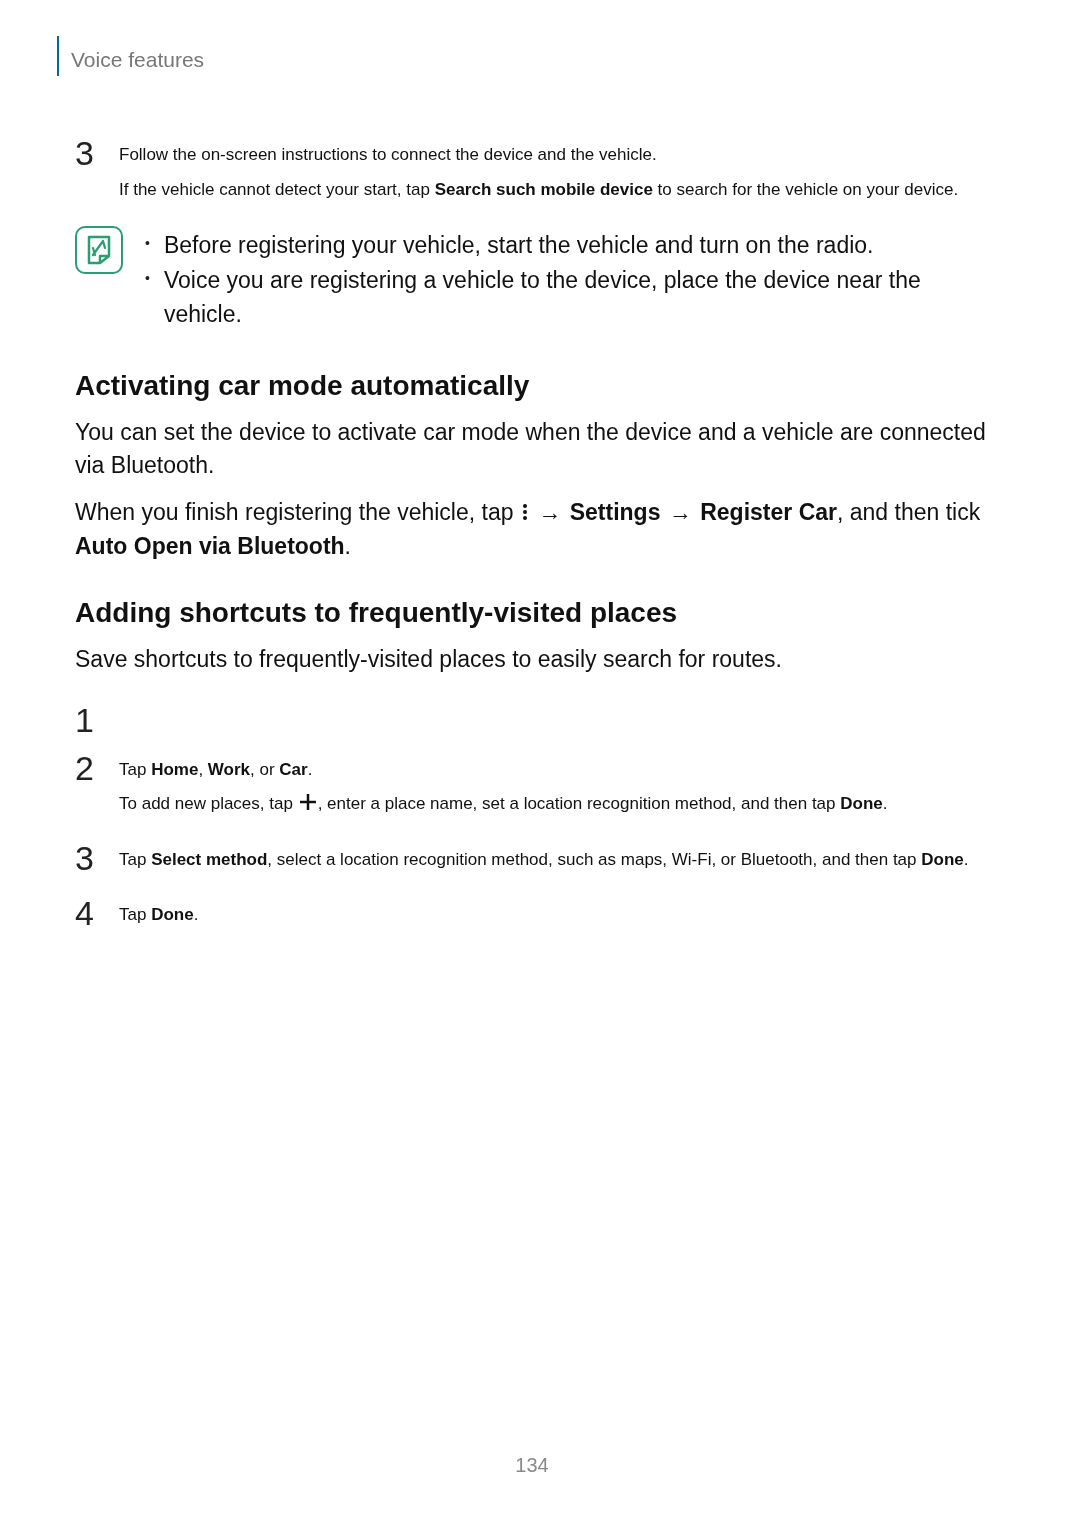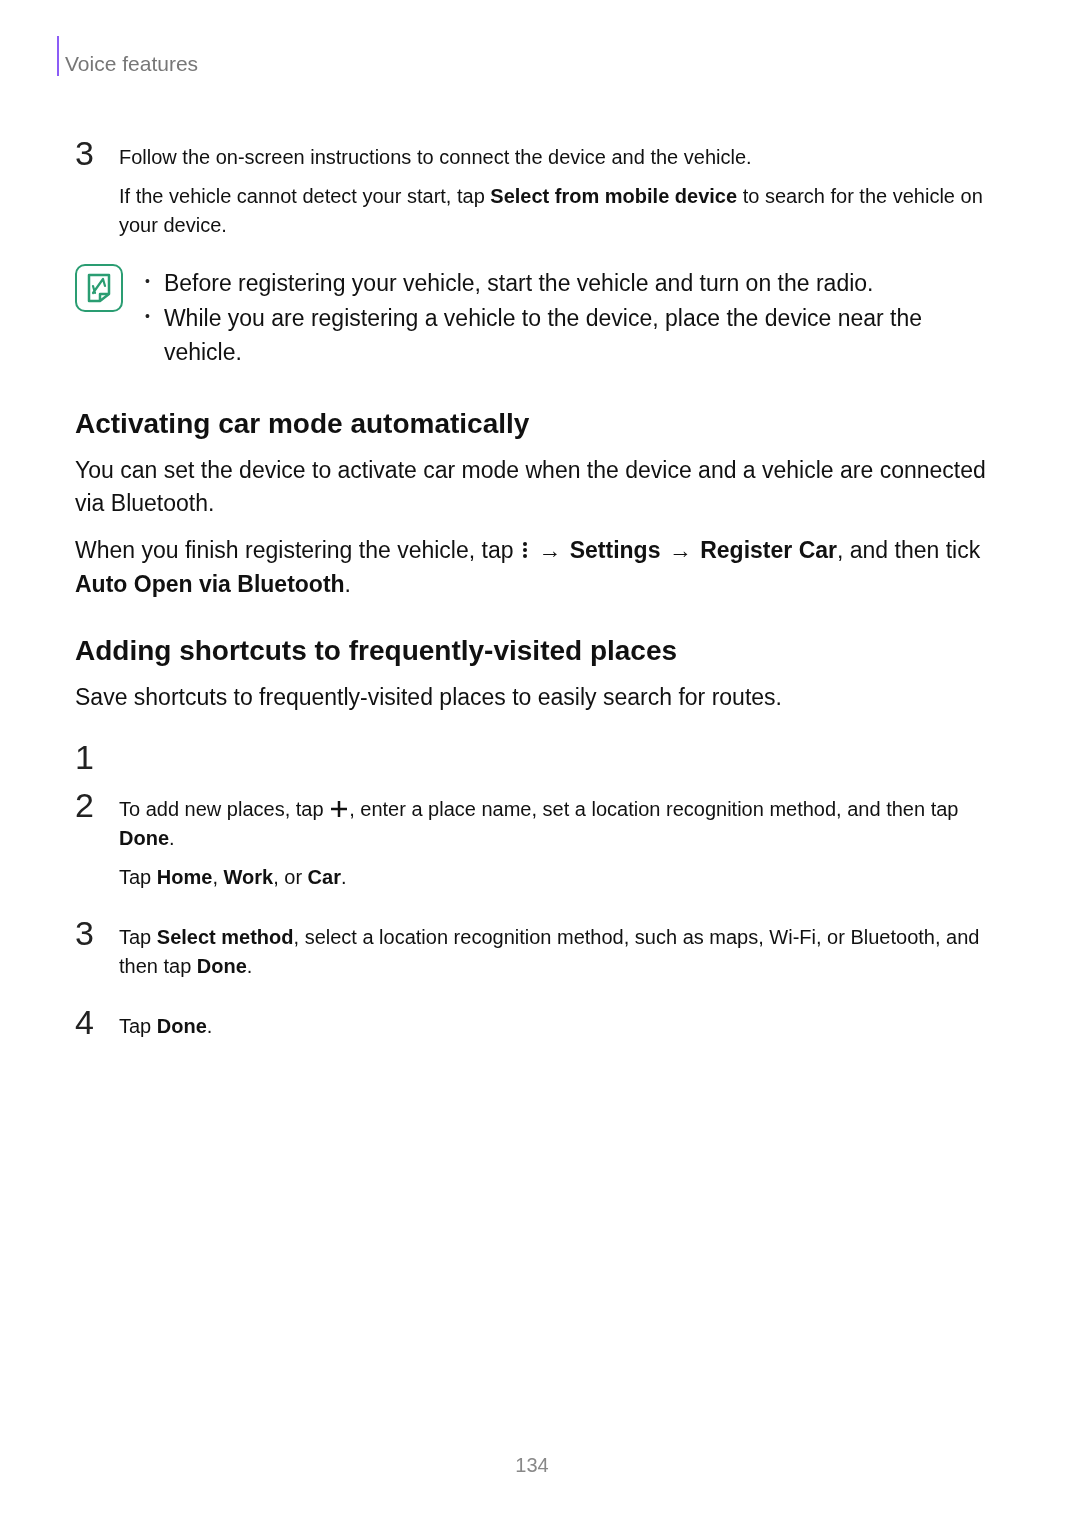--- a/index.html
+++ b/index.html
@@ -8,26 +8,26 @@
       height: 1527px;
       background: #fff;
       font-family: -apple-system, BlinkMacSystemFont, "Segoe UI", Helvetica, Arial, sans-serif;
       color: #111;
       position: relative;
     }
     .page {
       padding: 36px 75px 0 75px;
     }
     .header-line {
-      border-left: 2px solid #8b5cf6;
+      border-left: 2px solid #0369a1;
       height: 40px;
-      padding-left: 6px;
+      padding-left: 12px;
       margin-left: -18px;
       display: flex;
-      align-items: flex-end;
+      align-items: center;
       padding-top: 8px;
       margin-bottom: 60px;
     }
     .header-text {
       color: #777;
       font-size: 21px;
     }
     .step {
       display: flex;
       align-items: flex-start;
@@ -36,21 +36,21 @@
     .step-num {
       font-size: 34px;
       font-weight: 400;
       width: 44px;
       flex-shrink: 0;
       line-height: 1;
       color: #222;
       padding-top: 0;
     }
     .step-body {
-      font-size: 20px;
+      font-size: 17px;
       line-height: 1.45;
       padding-top: 7px;
     }
     .step-body p { margin-bottom: 10px; }
     .note-block {
       display: flex;
       align-items: flex-start;
       margin-top: 14px;
       margin-bottom: 38px;
     }
@@ -114,41 +114,41 @@
 
   <div class="header-line">
     <span class="header-text">Voice features</span>
   </div>
 
   <div class="step">
     <div class="step-num">3</div>
     <div class="step-body">
       <p>Follow the on-screen instructions to connect the device and the vehicle.</p>
       <p>
-        <span>If the vehicle cannot detect your start, tap </span><b>Select from mobile device</b><span> to search for the vehicle on your device.</span>
+        <span>If the vehicle cannot detect your start, tap </span><b>Search such mobile device</b><span> to search for the vehicle on your device.</span>
       </p>
     </div>
   </div>
 
   <div class="note-block">
     <div class="note-icon">
       <svg width="32" height="32" viewBox="0 0 32 32">
         <path d="M6 3 L26 3 L26 22 L17 29 L6 29 Z" fill="none" stroke="#2a9d72" stroke-width="2.5" stroke-linejoin="round"></path>
         <path d="M17 29 L17 22 L26 22" fill="none" stroke="#2a9d72" stroke-width="2.5" stroke-linejoin="round"></path>
         <path d="M20 7 L10 21 M10 14 L12 21 M20 7 L22 14" fill="none" stroke="#2a9d72" stroke-width="2.2" stroke-linecap="round"></path>
       </svg>
     </div>
     <ul class="note-list">
       <li>
           <span class="bullet">•</span>
           <span>Before registering your vehicle, start the vehicle and turn on the radio.</span>
         </li>
       <li>
           <span class="bullet">•</span>
-          <span>While you are registering a vehicle to the device, place the device near the vehicle.</span>
+          <span>Voice you are registering a vehicle to the device, place the device near the vehicle.</span>
         </li>
     </ul>
   </div>
 
   <h2 class="section">Activating car mode automatically</h2>
   <p class="body-text">You can set the device to activate car mode when the device and a vehicle are connected via Bluetooth.</p>
   <p class="body-text">
     <span>When you finish registering the vehicle, tap </span><svg class="menuicon" width="10" height="20" viewBox="0 0 10 20">
         <circle cx="5" cy="4" r="2" fill="#111"></circle>
         <circle cx="5" cy="10" r="2" fill="#111"></circle>
@@ -164,28 +164,28 @@
   <p class="body-text" style="margin-bottom:26px">Save shortcuts to frequently-visited places to easily search for routes.</p>
 
   <div class="step">
     <div class="step-num">1</div>
   </div>
 
   <div class="step" style="margin-top:14px">
     <div class="step-num">2</div>
     <div class="step-body">
       <p>
+        <span>Tap </span><b>Home</b><span>, </span><b>Work</b><span>, or </span><b>Car</b><span>.</span>
+      </p>
+      <p>
         <span>To add new places, tap </span><svg class="plusicon" width="20" height="20" viewBox="0 0 20 20">
             <line x1="10" y1="2" x2="10" y2="18" stroke="#111" stroke-width="2.5"></line>
             <line x1="2" y1="10" x2="18" y2="10" stroke="#111" stroke-width="2.5"></line>
           </svg><span>, enter a place name, set a location recognition method, and then tap </span><b>Done</b><span>.</span>
       </p>
-      <p>
-        <span>Tap </span><b>Home</b><span>, </span><b>Work</b><span>, or </span><b>Car</b><span>.</span>
-      </p>
     </div>
   </div>
 
   <div class="step" style="margin-top:14px">
     <div class="step-num">3</div>
     <div class="step-body">
       <p>
         <span>Tap </span><b>Select method</b><span>, select a location recognition method, such as maps, Wi-Fi, or Bluetooth, and then tap </span><b>Done</b><span>.</span>
       </p>
     </div>

